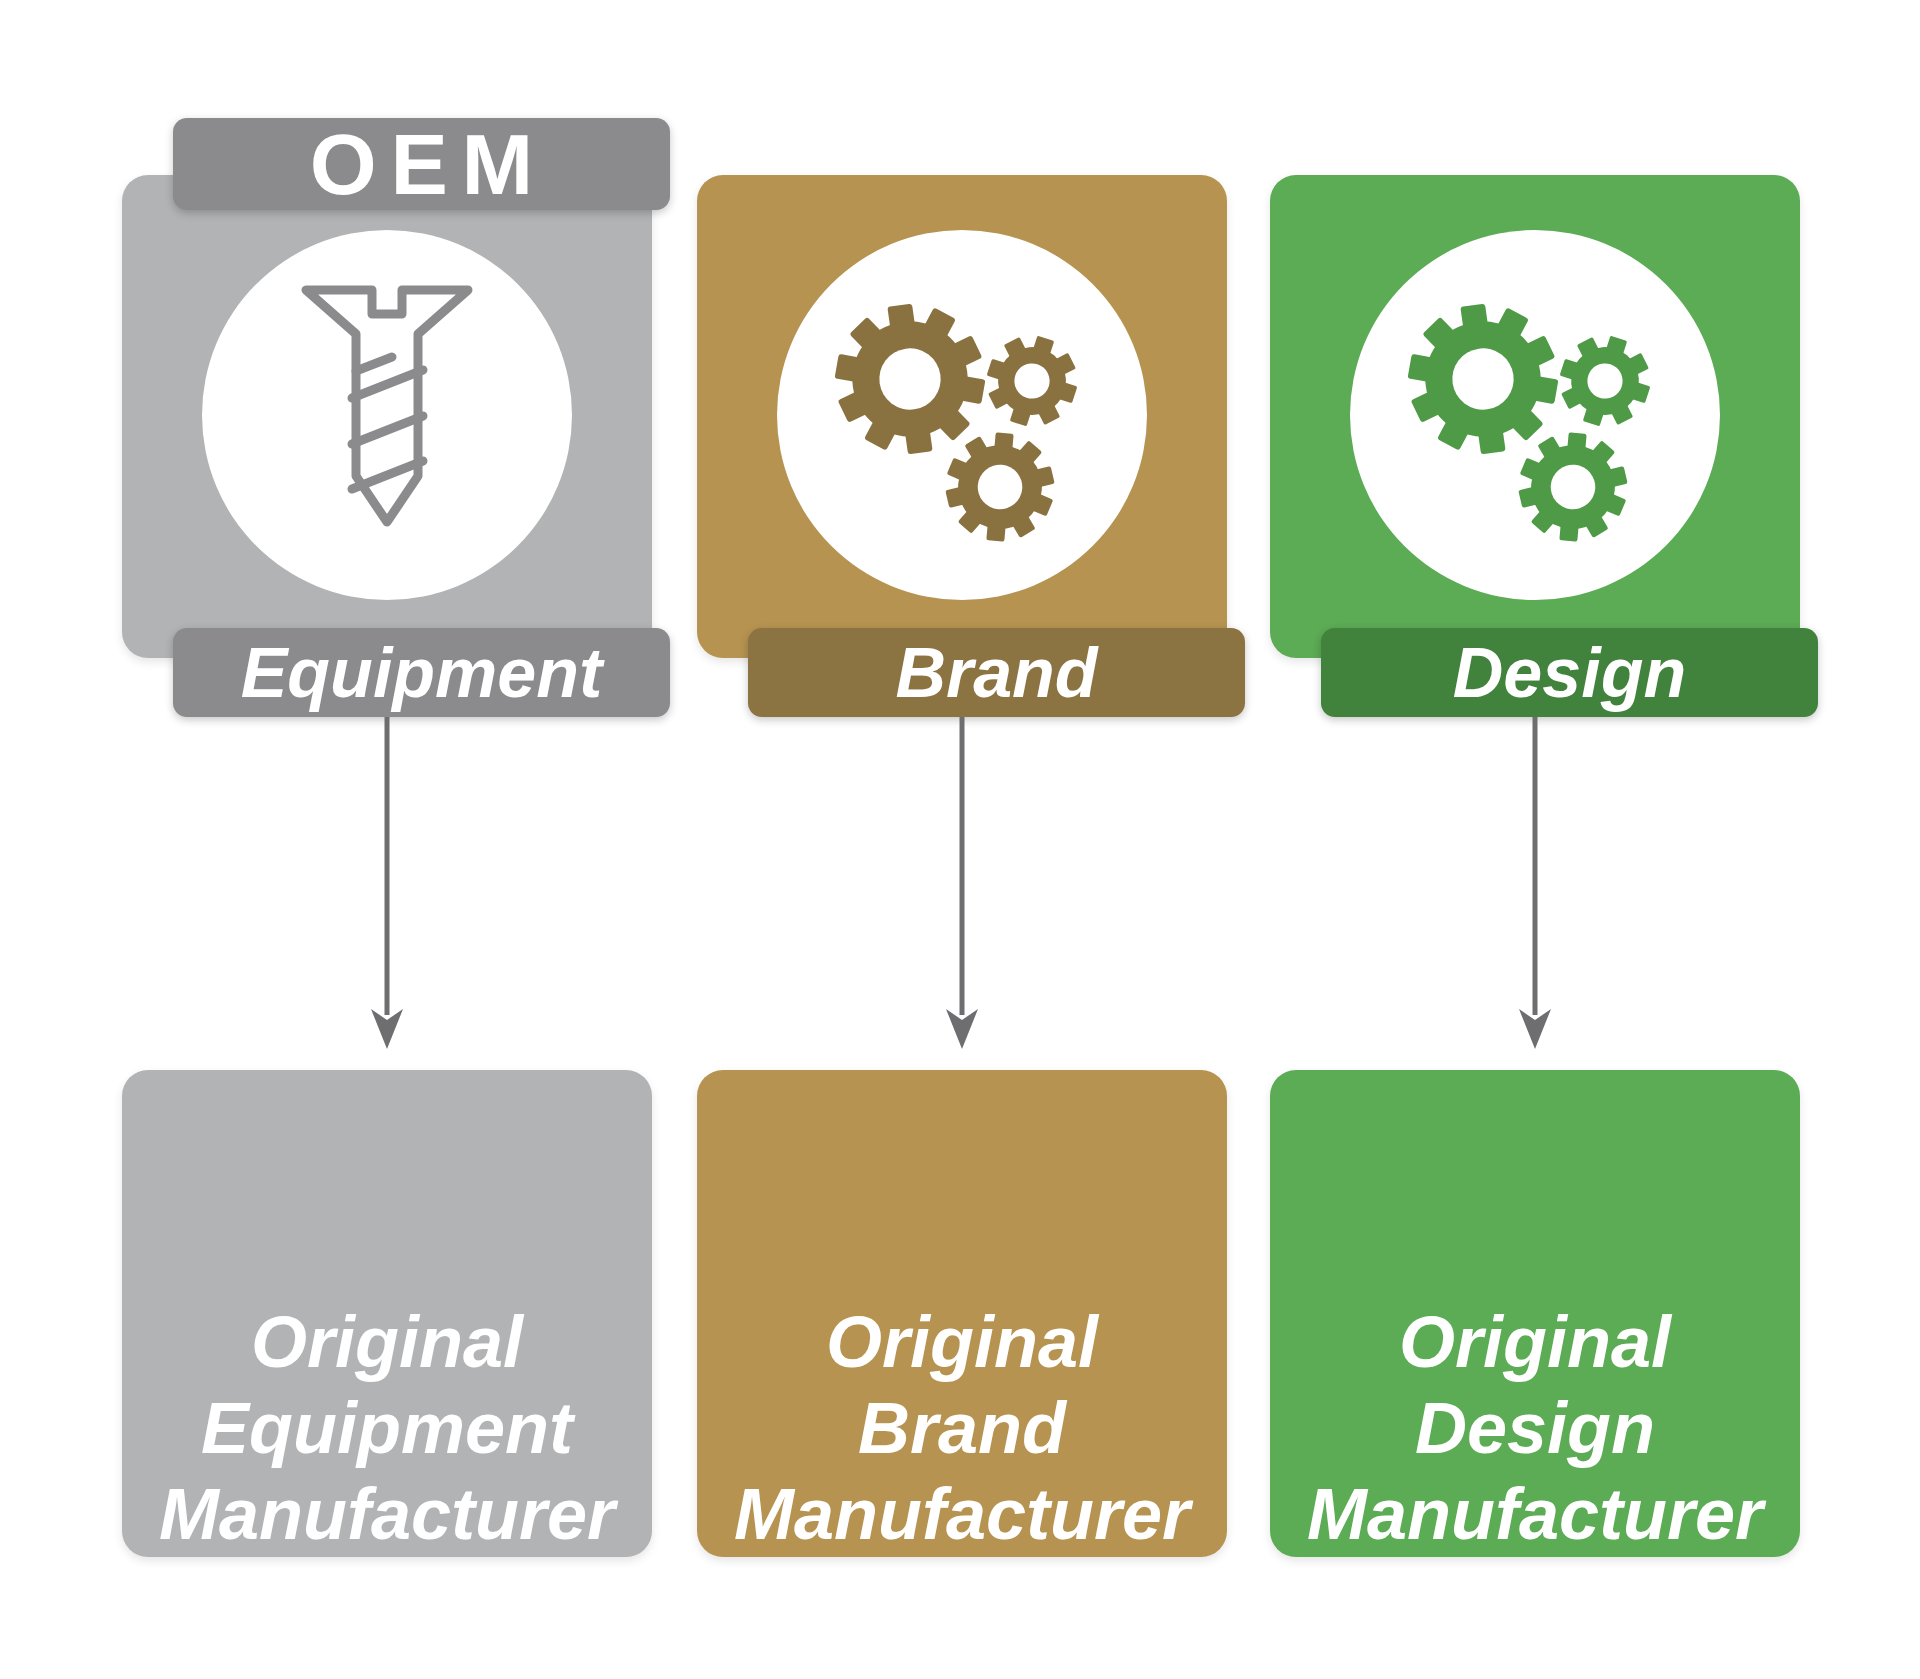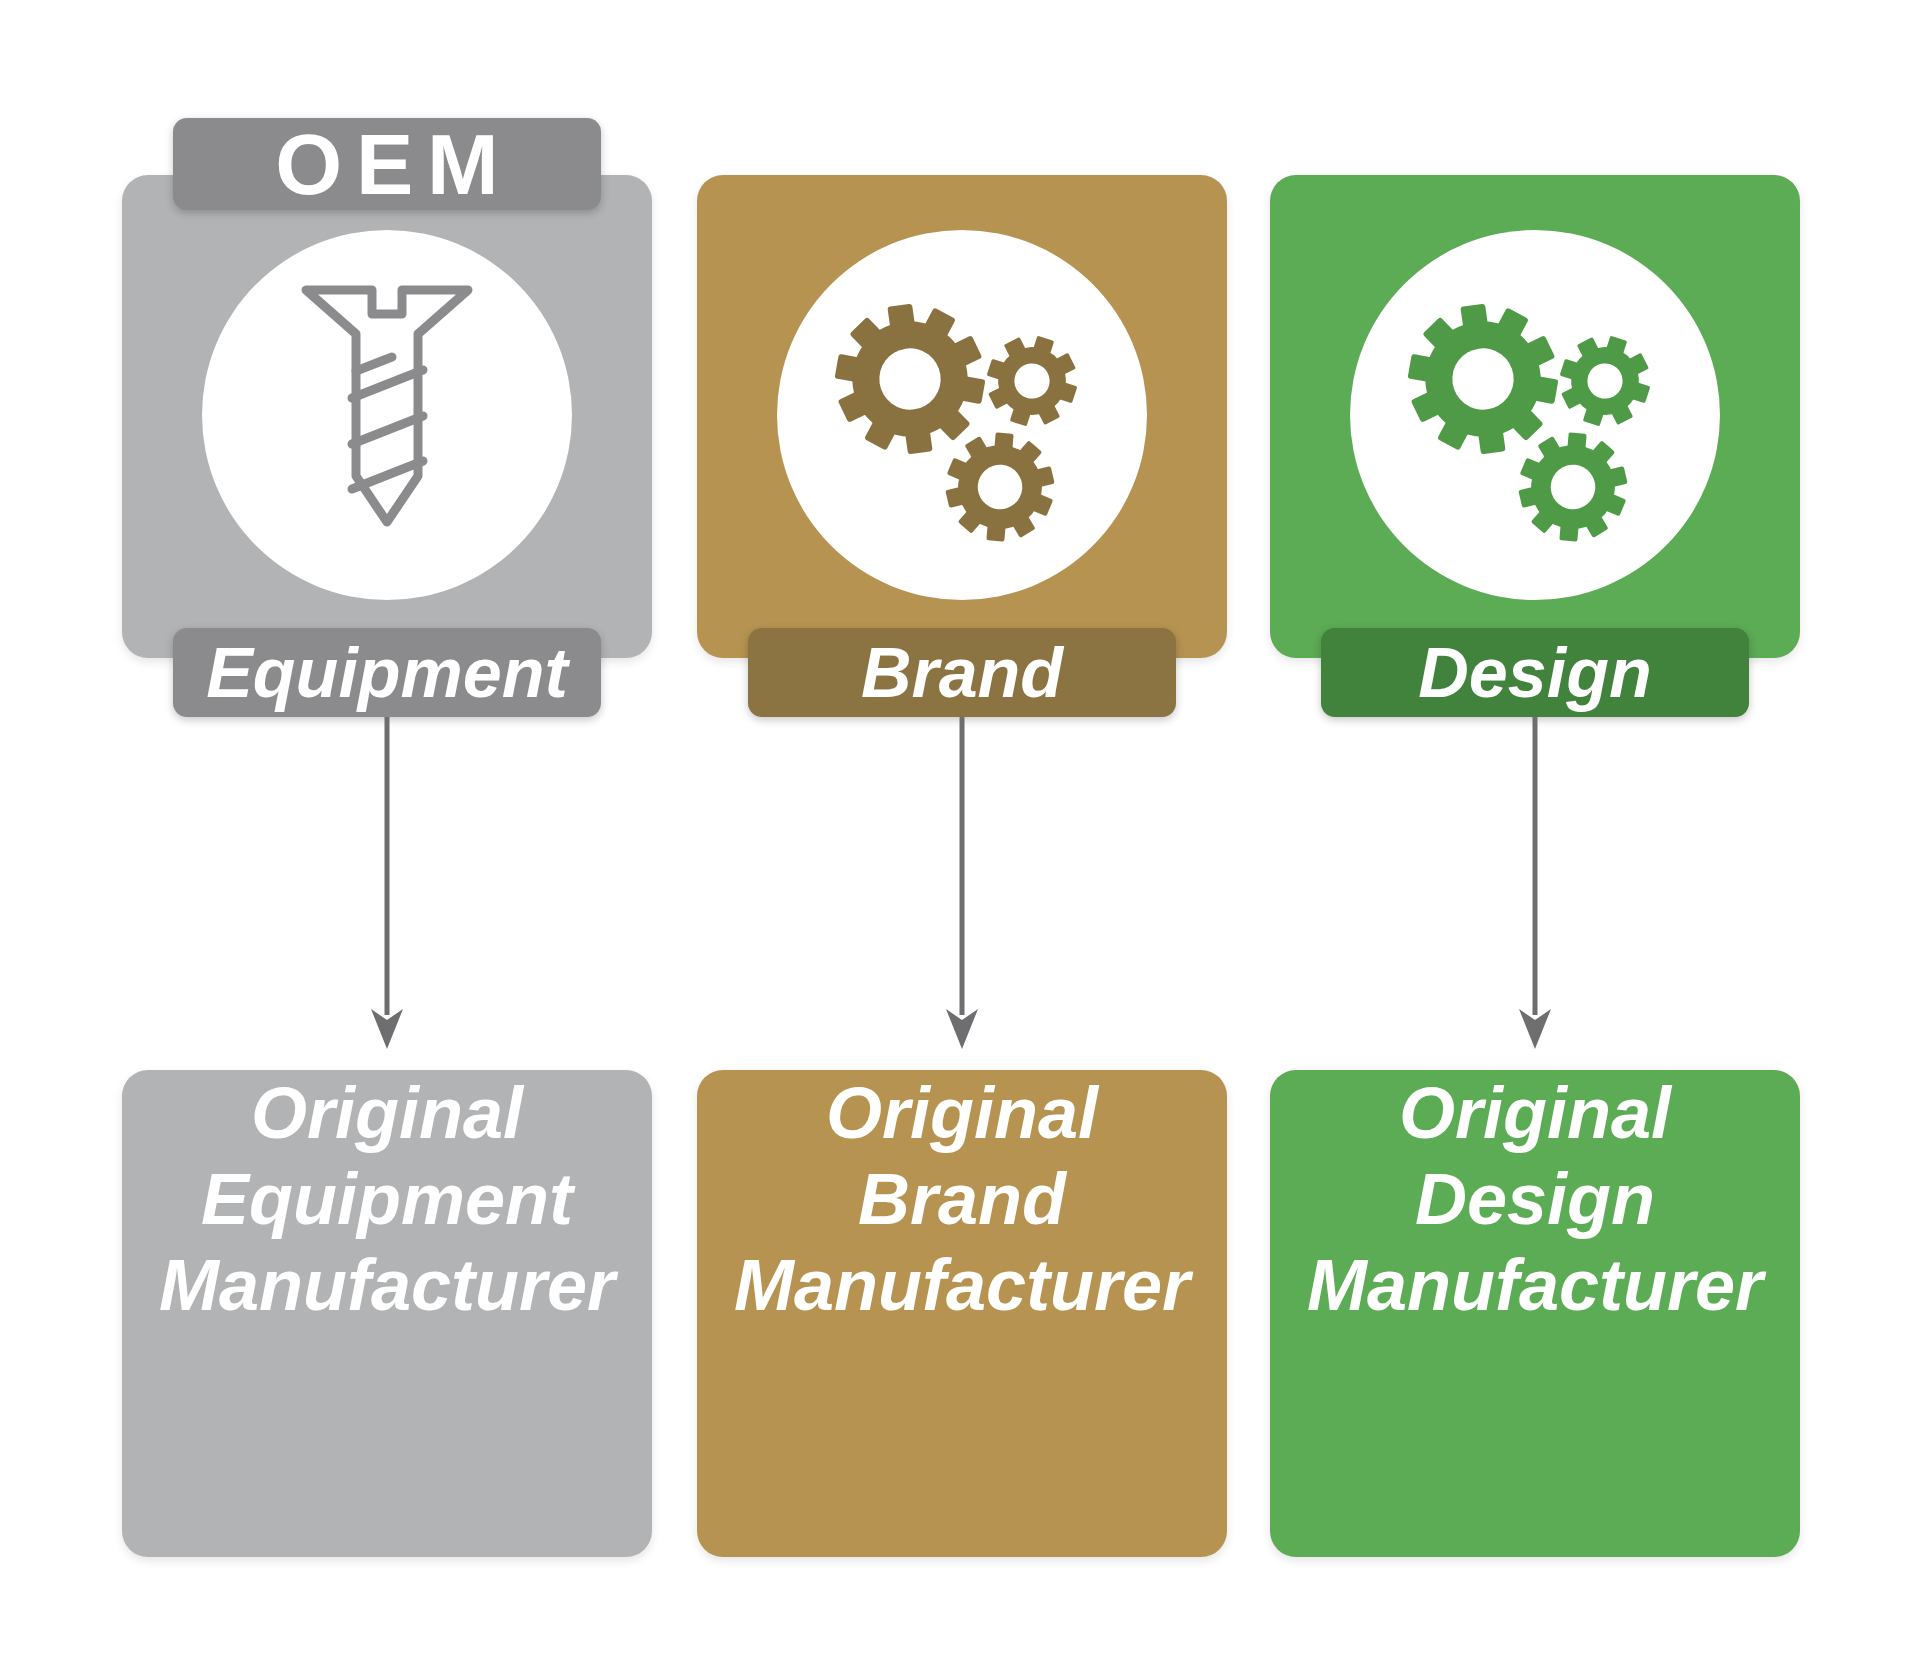--- a/index.html
+++ b/index.html
@@ -1,34 +1,34 @@
 <!DOCTYPE html>
 <html style="--arrow: #6e6e70;"><head>
 <meta charset="utf-8">
 <style>
   html,body{margin:0;padding:0;background:#ffffff;}
   .canvas{position:relative;width:1920px;height:1679px;background:#ffffff;overflow:hidden;
           font-family:"Liberation Sans","DejaVu Sans",sans-serif;}
   .column{position:absolute;top:0;width:530px;height:100%;}
   .card{position:absolute;left:0;top:175px;width:530px;height:483px;background:var(--card);
         border-radius:26px;box-shadow:0 4px 10px rgba(0,0,0,.10);}
-  .tab{position:absolute;left:51px;width:428px;display:flex;align-items:center;justify-content:center;
+  .tab{position:absolute;left:51px;width:497px;display:flex;align-items:center;justify-content:center;
        background:var(--dark);border-radius:14px;box-shadow:0 3px 8px rgba(0,0,0,.22);}
   .tab-top{top:118px;height:92px;}
   .tab-bottom{top:628px;height:89px;}
   .abbr{color:#fff;font-size:86px;font-weight:700;letter-spacing:.16em;padding-left:.16em;line-height:1;}
   .keyword{color:#fff;font-size:70px;font-weight:700;font-style:italic;line-height:1;}
   .circle{position:absolute;left:80px;top:230px;width:370px;height:370px;background:#fff;border-radius:50%;}
   .icon{position:absolute;left:0;top:0;width:100%;height:100%;}
   .screw-outline{fill:none;stroke:var(--icon);stroke-width:9;stroke-linejoin:round;stroke-linecap:round;}
   .screw-thread{fill:none;stroke:var(--icon);stroke-width:9;stroke-linecap:round;}
   .gears{color:var(--icon);}
   .arrow{position:absolute;left:245px;top:717px;width:40px;height:332px;fill:var(--arrow,#6e6e70);}
   .box{position:absolute;left:0;top:1070px;width:530px;height:487px;background:var(--card);border-radius:26px;
-       display:flex;flex-direction:column;align-items:center;justify-content:flex-start;
+       display:flex;flex-direction:column;align-items:center;justify-content:flex-end;
        box-shadow:0 4px 10px rgba(0,0,0,.10);}
   .line{display:block;color:#fff;font-size:72px;font-weight:700;font-style:italic;line-height:86px;text-align:center;}
   .defs-holder{position:absolute;width:0;height:0;overflow:hidden;}
 </style>
 </head>
 <body>
 
 <svg class="defs-holder" aria-hidden="true">
   <defs>
     <g id="gear10" fill="currentColor">

